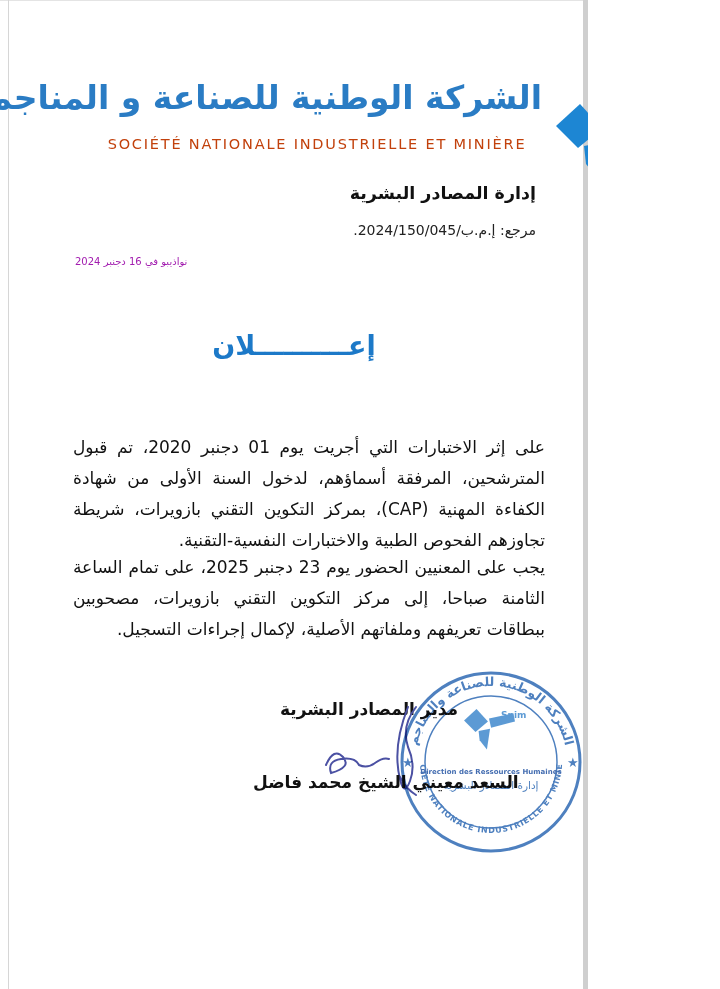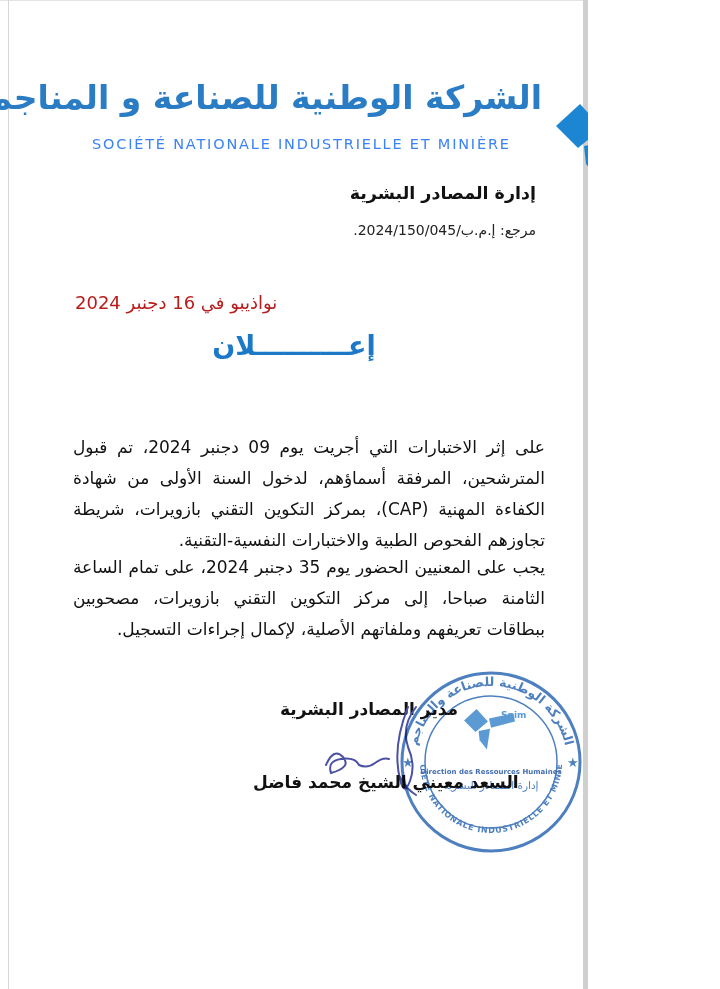--- a/index.html
+++ b/index.html
@@ -10,28 +10,28 @@
   
   .edge-left{position:absolute;left:8px;top:0;bottom:0;width:1px;background:#d6d6d6;}
   .edge-right{position:absolute;right:0;top:0;bottom:0;width:5px;background:#cfcfcf;}
   .edge-top{position:absolute;left:0;right:0;top:0;height:1px;background:#e4e4e4;}
 
   .company-ar{
     position:absolute;left:92px;top:78px;width:450px;text-align:center;
     direction:rtl;font-size:33px;font-weight:bold;color:#2a7cc4;white-space:nowrap;
   }
   .company-fr{
-    position:absolute;left:92px;top:136px;width:450px;
-    font-size:14.5px;letter-spacing:1.8px;color:#3b82f6;white-space:nowrap;
+    position:absolute;left:92px;top:136px;width:450px;text-align:center;
+    font-size:14.5px;letter-spacing:1.8px;color:#c2410c;white-space:nowrap;
   }
   .logo-svg{position:absolute;left:552px;top:80px;}
 
   .dept{position:absolute;right:52px;top:183px;direction:rtl;font-size:17.5px;font-weight:bold;color:#111;}
   .ref{position:absolute;right:52px;top:222px;direction:rtl;font-size:14px;color:#222;}
-  .dateline{position:absolute;left:75px;top:256px;direction:rtl;font-size:18px;color:#b91c1c;white-space:nowrap;margin-top:36px;}
+  .dateline{position:absolute;left:75px;top:256px;direction:rtl;font-size:10px;color:#a21caf;white-space:nowrap;}
 
   .announce-title{
     position:absolute;left:0;right:0;top:330px;text-align:center;direction:rtl;
     font-size:27px;font-weight:bold;color:#1c79c8;
   }
   .announce-title span{text-decoration-thickness:2px;text-underline-offset:7px;}
 
   .subject{
     position:absolute;right:43px;left:40px;top:377px;direction:rtl;text-align:right;
     font-size:15.5px;color:#111;white-space:nowrap;
@@ -73,22 +73,22 @@
 
   <div class="dept">إدارة المصادر البشرية</div>
   <div class="ref">مرجع: إ.م.ب/2024/150/045.</div>
   <div class="dateline">نواذيبو في 16 دجنبر 2024</div>
 
   <div class="announce-title">
     <span>إعــــــــــلان</span>
   </div>
 
 
-  <div class="para para1">على إثر الاختبارات التي أجريت يوم 09 دجنبر 2024، تم قبول المترشحين، المرفقة أسماؤهم، لدخول السنة الأولى من شهادة الكفاءة المهنية (CAP)، بمركز التكوين التقني بازويرات، شريطة تجاوزهم الفحوص الطبية والاختبارات النفسية-التقنية.</div>
-  <div class="para para2">يجب على المعنيين الحضور يوم 35 دجنبر 2024، على تمام الساعة الثامنة صباحا، إلى مركز التكوين التقني بازويرات، مصحوبين ببطاقات تعريفهم وملفاتهم الأصلية، لإكمال إجراءات التسجيل.</div>
+  <div class="para para1">على إثر الاختبارات التي أجريت يوم 01 دجنبر 2020، تم قبول المترشحين، المرفقة أسماؤهم، لدخول السنة الأولى من شهادة الكفاءة المهنية (CAP)، بمركز التكوين التقني بازويرات، شريطة تجاوزهم الفحوص الطبية والاختبارات النفسية-التقنية.</div>
+  <div class="para para2">يجب على المعنيين الحضور يوم 23 دجنبر 2025، على تمام الساعة الثامنة صباحا، إلى مركز التكوين التقني بازويرات، مصحوبين ببطاقات تعريفهم وملفاتهم الأصلية، لإكمال إجراءات التسجيل.</div>
 
   <div class="sig-title">مدير المصادر البشرية</div>
 
   <svg class="sig-svg" width="130" height="104" viewBox="0 0 130 104">
     <g fill="none" stroke="#4b51a3" stroke-width="2" stroke-linecap="round">
       <path d="M14 62 q8 -18 17 -8 t-12 16 q-4 -12 10 -14 t18 6 q8 4 16 -2 t14 -4"></path>
       <path d="M96 4 q-16 40 -8 72 q4 18 10 2 q6 -16 -2 -34 q-7 -21 8 -40"></path>
       <path d="M88 74 q6 12 16 18"></path>
     </g>
   </svg>

